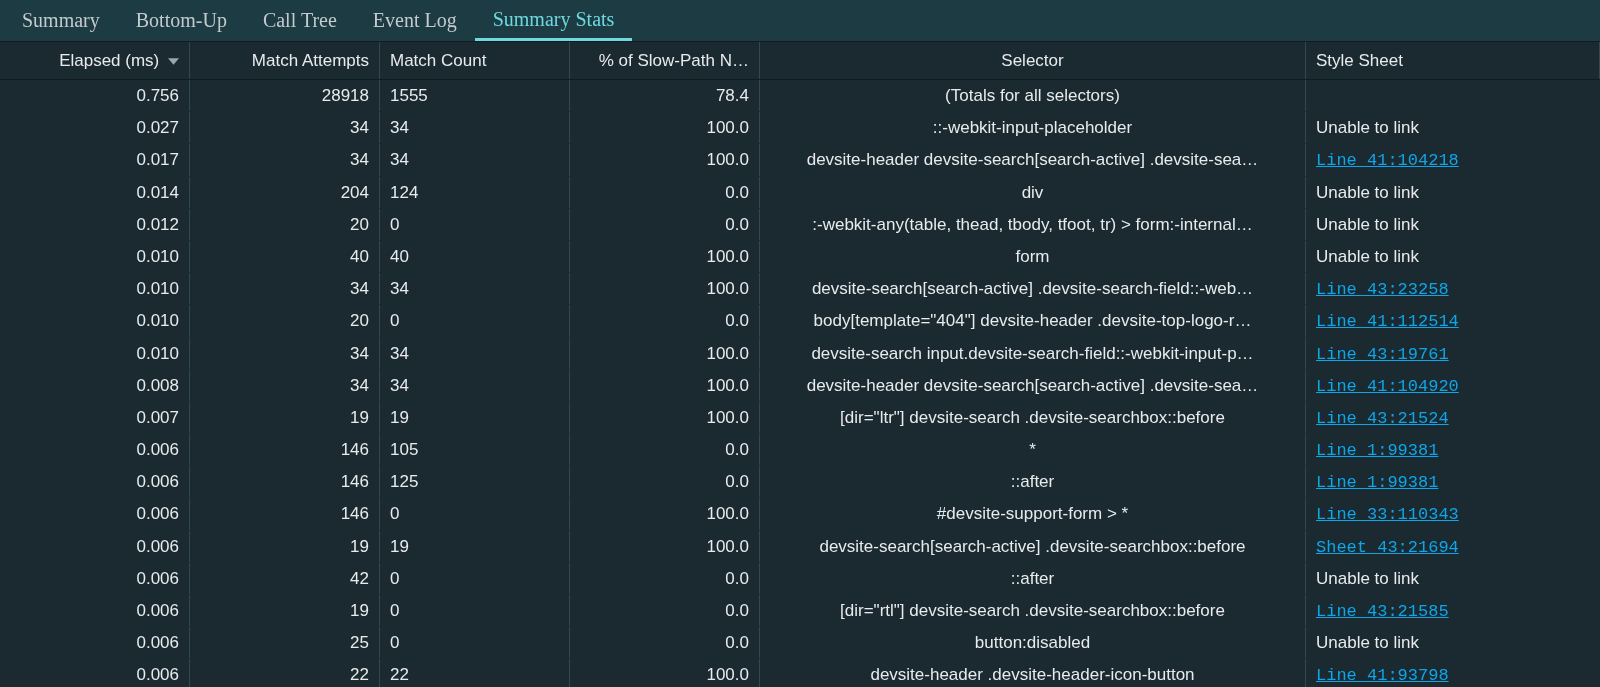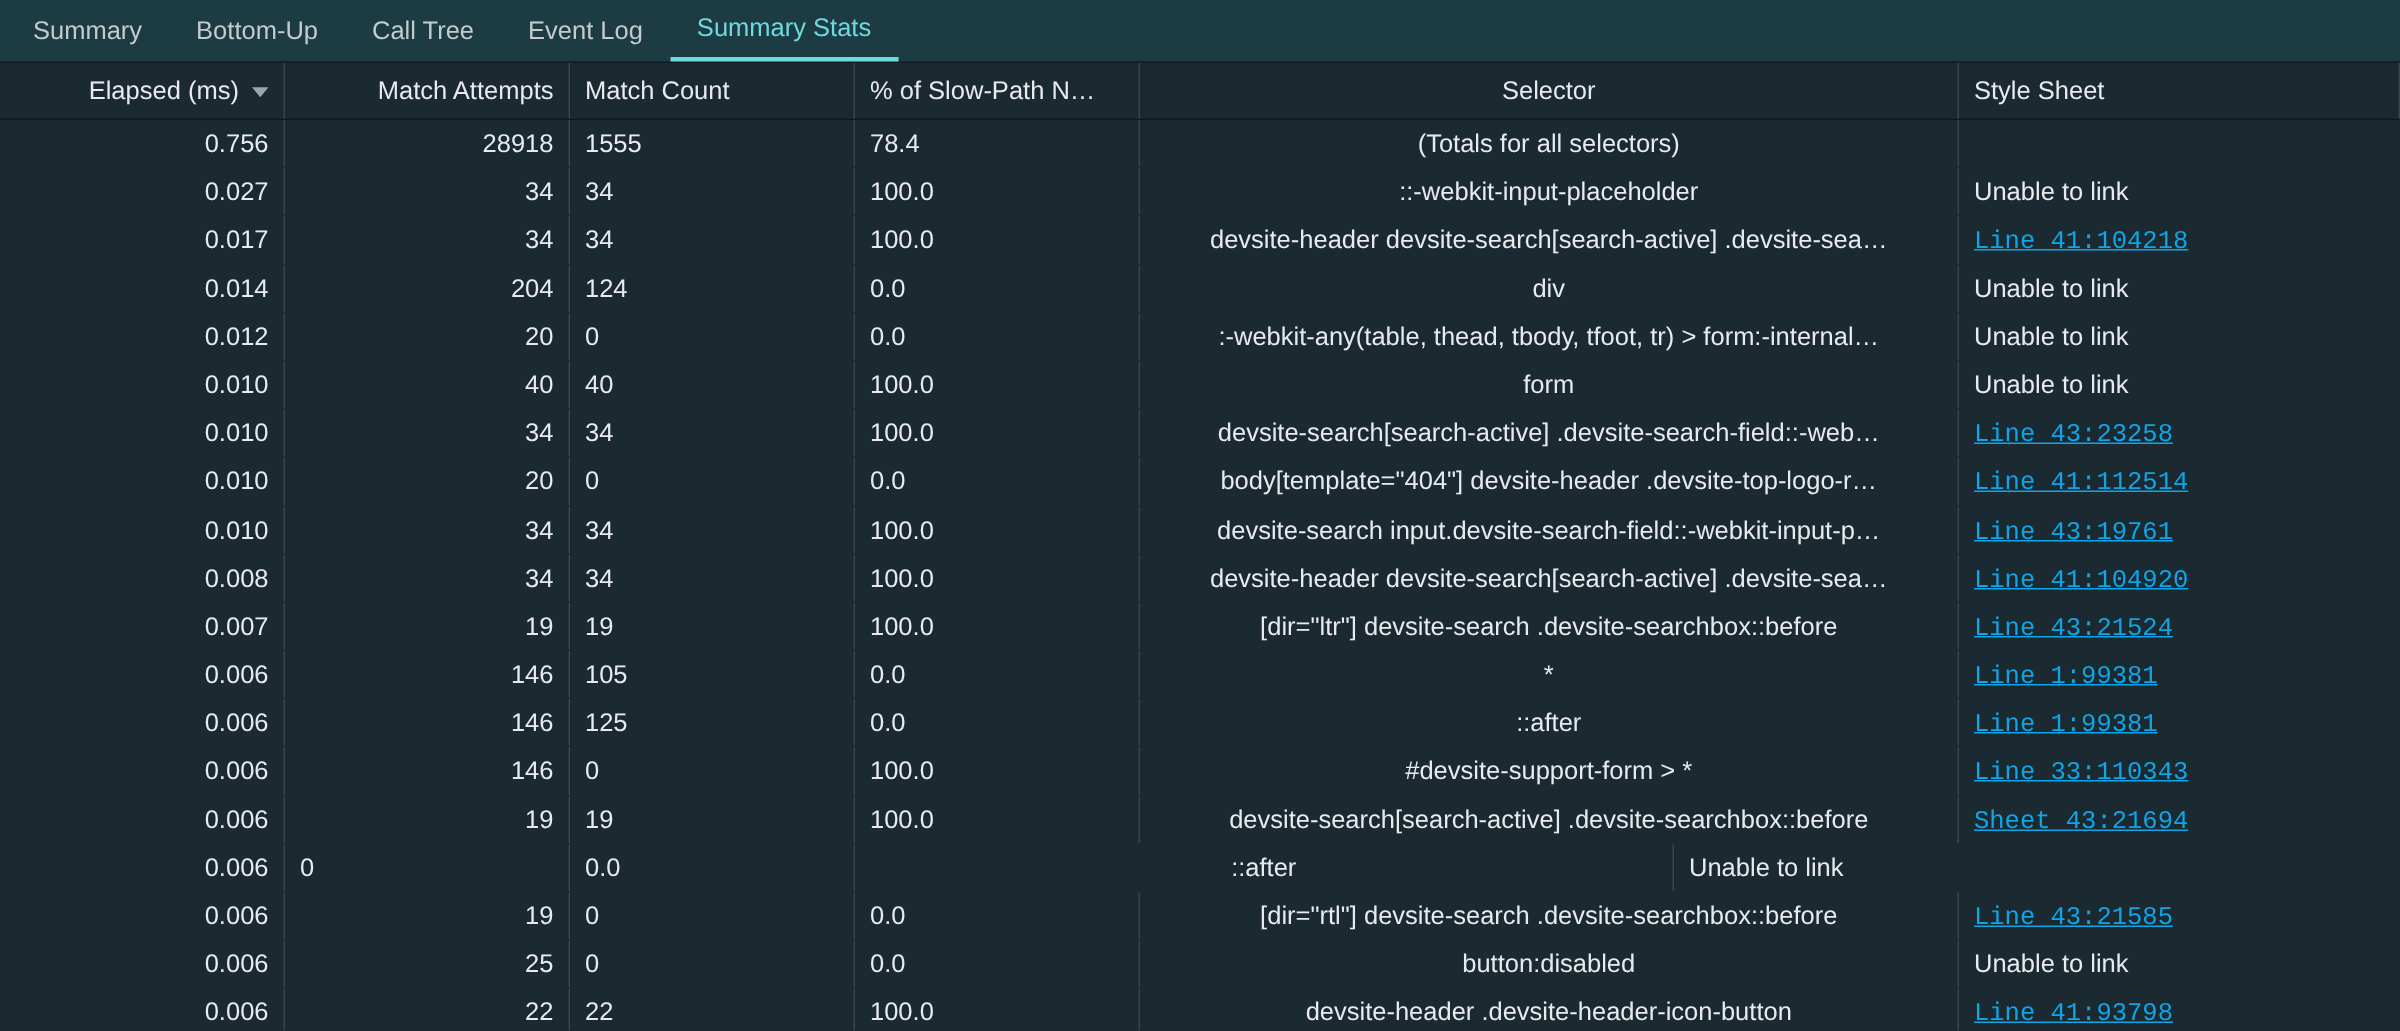--- a/index.html
+++ b/index.html
@@ -21,21 +21,22 @@
     background: #1d3b42;
     border-bottom: 1px solid #0e1b1f;
     padding: 0 4px;
   }
   .tab {
     display: flex;
     align-items: center;
     padding: 0 18px;
     color: #c4cbce;
     cursor: pointer;
-    font-size: 17px;
+    font-size: 20px;
+    font-family: Liberation Serif, serif;
   }
   .tab.selected {
     color: #6fd9e0;
     border-bottom: 3px solid #6fd9e0;
   }
 
   
   .grid {
     width: 100%;
   }
@@ -58,21 +59,21 @@
     white-space: nowrap;
     overflow: hidden;
     text-overflow: ellipsis;
   }
   .row.header .cell {
     border-right: 1px solid #33474e;
   }
   .c-elapsed { width: 190px; text-align: right; }
   .c-attempts{ width: 190px; text-align: right; }
   .c-count   { width: 190px; text-align: left; }
-  .c-pct     { width: 190px; }
+  .c-pct     { width: 190px; text-align: right; }
   .c-sel     { width: 546px; text-align: center;  }
   .c-sheet   { flex: 1;      text-align: left;  border-right: none; }
 
   .sort-icon {
     display: inline-block;
     vertical-align: middle;
     margin-left: 4px;
   }
   .sort-icon svg { display: block; }
 
@@ -237,20 +238,21 @@
       <div class="row">
         <div class="cell c-elapsed">0.006</div>
         <div class="cell c-attempts">19</div>
         <div class="cell c-count">19</div>
         <div class="cell c-pct">100.0</div>
         <div class="cell c-sel">devsite-search[search-active] .devsite-searchbox::before</div>
         <div class="cell c-sheet"><a class="link">Sheet 43:21694</a></div>
       </div>
       <div class="row">
         <div class="cell c-elapsed">0.006</div>
+        <div class="cell c-attempts">42</div>
         <div class="cell c-count">0</div>
         <div class="cell c-pct">0.0</div>
         <div class="cell c-sel">::after</div>
         <div class="cell c-sheet">Unable to link</div>
       </div>
       <div class="row">
         <div class="cell c-elapsed">0.006</div>
         <div class="cell c-attempts">19</div>
         <div class="cell c-count">0</div>
         <div class="cell c-pct">0.0</div>

